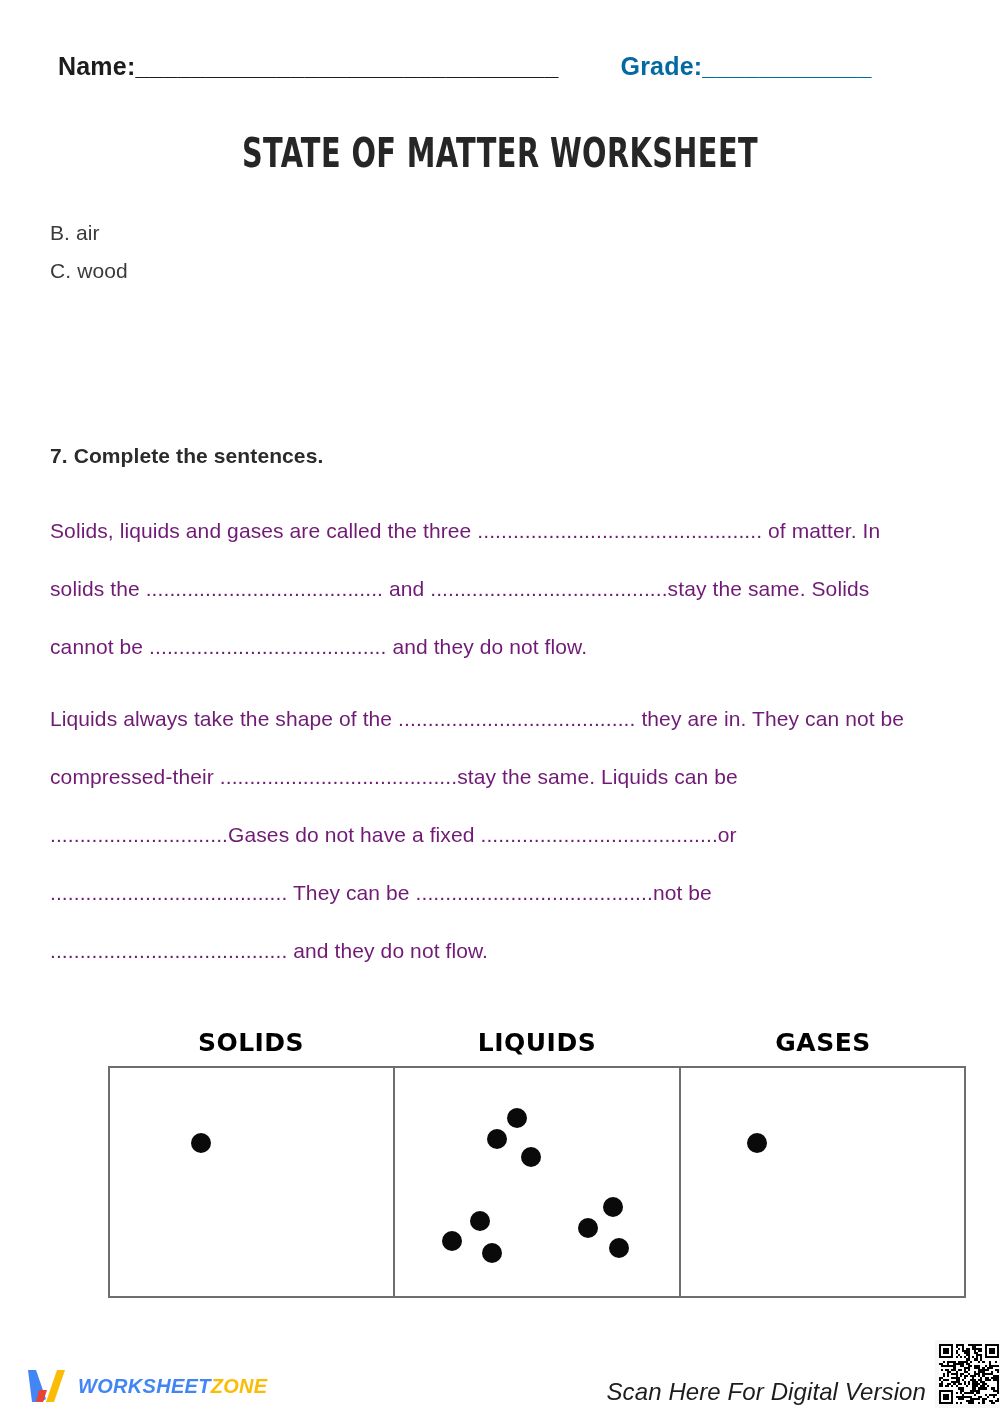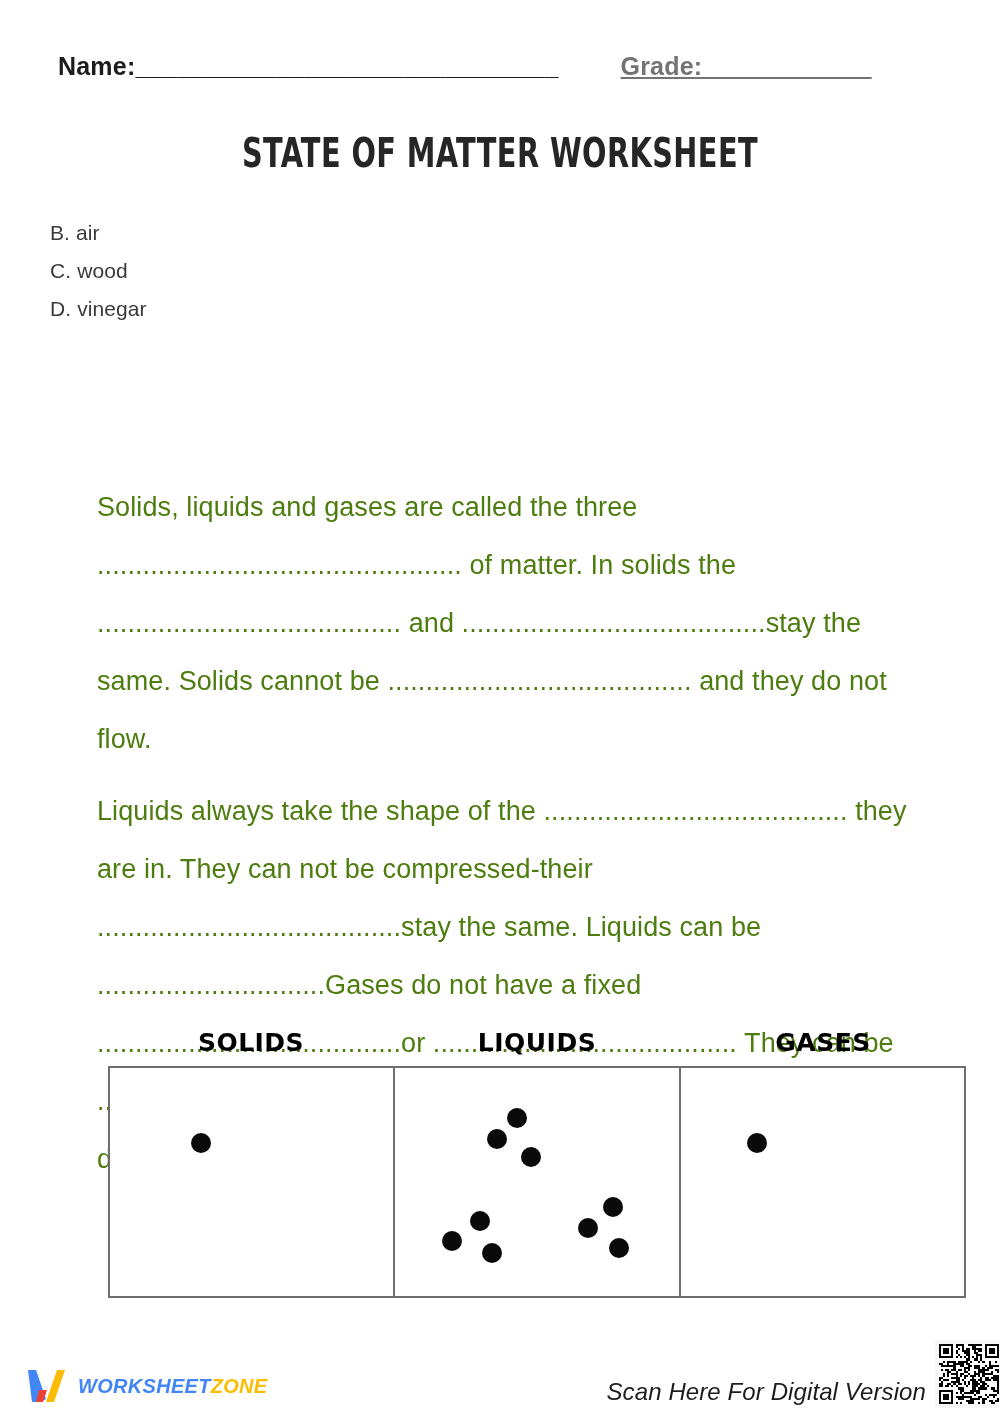--- a/index.html
+++ b/index.html
@@ -38,22 +38,21 @@
     letter-spacing: 0.2px;
     white-space: nowrap;
     color: #1c1c1c;
   }
   .grade-field {
     margin-left: 62px;
     font-size: 25px;
     font-weight: bold;
     letter-spacing: 0.2px;
     white-space: nowrap;
-    color: #737373;
-    text-decoration: underline;
+    color: #0369a1;
   }
 
   
   .title {
     position: absolute;
     top: 130px;
     left: 0;
     width: 1000px;
     text-align: center;
     font-family: "DejaVu Sans Condensed", "Liberation Sans Narrow", "Liberation Sans", sans-serif;
@@ -96,26 +95,25 @@
   .q7-prompt {
     font-size: 21px;
     font-weight: bold;
     color: #2b2b2b;
     letter-spacing: 0.1px;
   }
   .q7-body {
     margin-top: 34px;
   }
   .q7-para {
-    font-size: 27px;
-    color: #4d7c0f;
+    font-size: 21px;
+    color: #701a75;
     line-height: 58px;
     letter-spacing: 0.1px;
     max-width: 862px;
-    margin-left: 47px;
   }
   .q7-para + .q7-para {
     margin-top: 14px;
   }
 
   
   .diagram {
     position: absolute;
     top: 1028px;
     left: 60px;
@@ -220,24 +218,24 @@
   <div class="header-row">
     <div class="name-field">Name:______________________________</div>
     <div class="grade-field">Grade:____________</div>
   </div>
 
   <div class="title">STATE OF MATTER WORKSHEET</div>
 
   <div class="q6">
     <div class="q6-option">B. air</div>
     <div class="q6-option">C. wood</div>
-    <div class="q6-option">D. vinegar</div>
   </div>
 
   <div class="q7">
+    <div class="q7-prompt">7. Complete the sentences.</div>
     <div class="q7-body">
       <div class="q7-para">Solids, liquids and gases are called the three ................................................ of matter. In solids the ........................................ and ........................................stay the same. Solids cannot be ........................................ and they do not flow.</div>
       <div class="q7-para">Liquids always take the shape of the ........................................ they are in. They can not be compressed-their ........................................stay the same. Liquids can be ..............................Gases do not have a fixed ........................................or ........................................ They can be ........................................not be ........................................ and they do not flow.</div>
     </div>
   </div>
 
   <div class="diagram">
     <div class="diagram-labels">
       <div class="diagram-label">SOLIDS</div>
       <div class="diagram-label">LIQUIDS</div>

